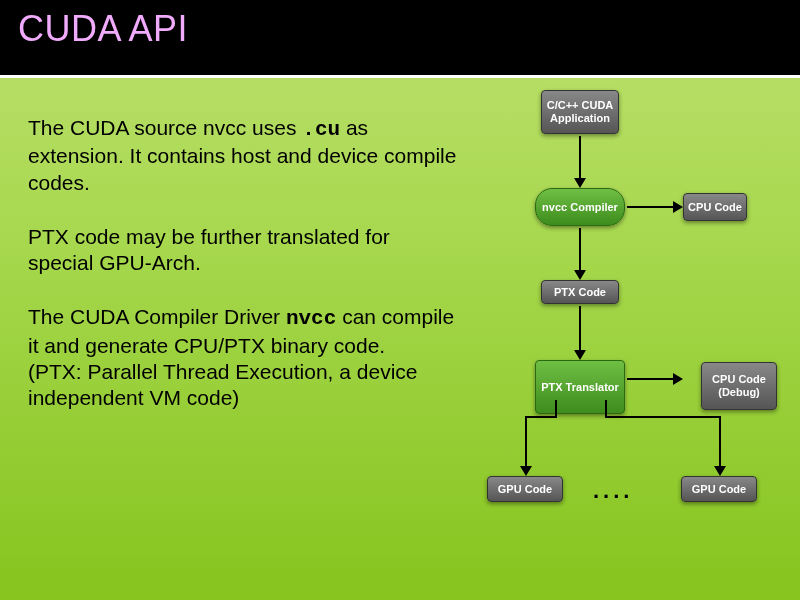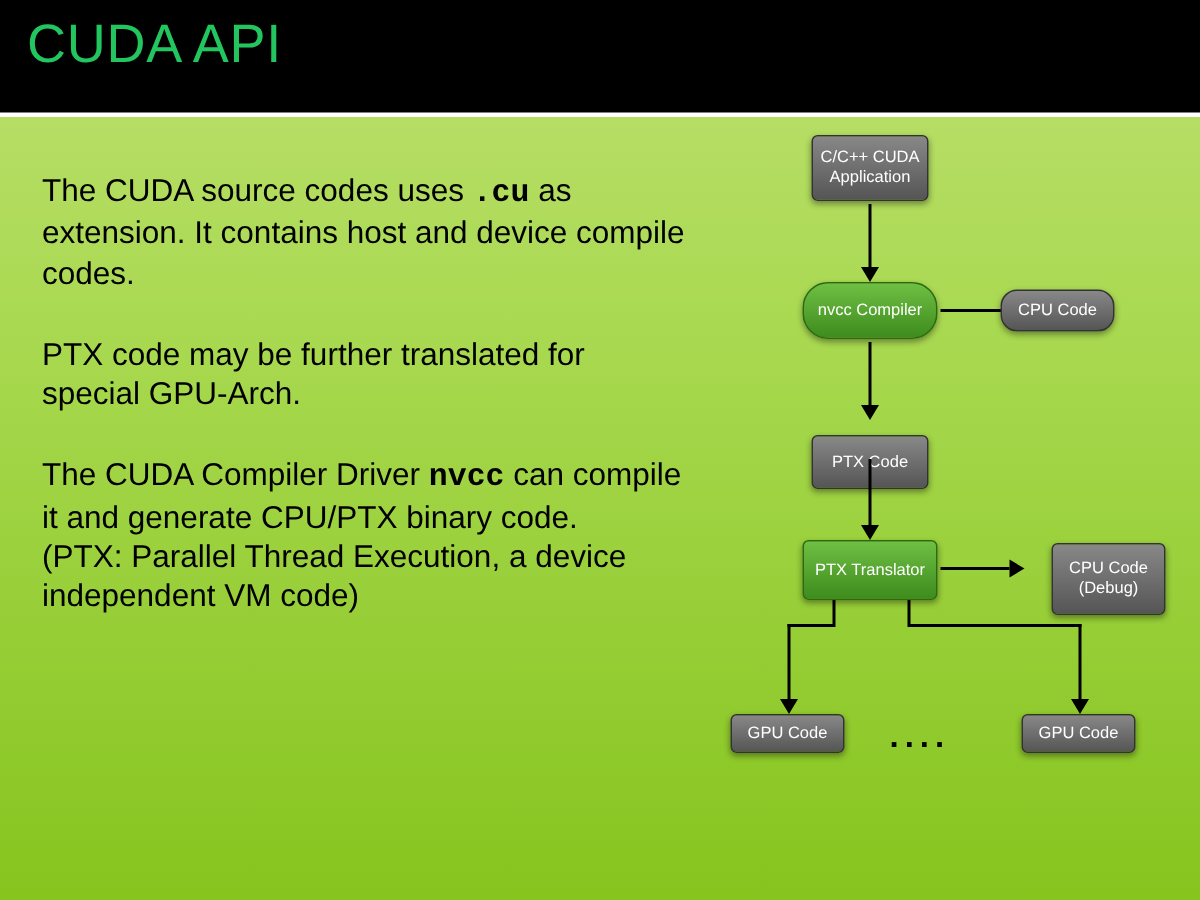--- a/index.html
+++ b/index.html
@@ -21,21 +21,21 @@
     top: 0; left: 0;
     width: 100%;
     height: 78px;
     background: #000;
     box-sizing: border-box;
     padding: 8px 18px 0 18px;
     border-bottom: 3px solid #fff;
   }
   .title-bar h1 {
     margin: 0;
-    color: #22c55e;
+    color: #f0abfc;
     font-size: 36px;
     font-weight: 400;
     letter-spacing: 0.5px;
   }
   .body-text {
     position: absolute;
     top: 115px;
     left: 28px;
     width: 430px;
     color: #000;
@@ -51,21 +51,21 @@
     left: 485px;
     width: 300px;
     height: 500px;
   }
   .box {
     position: absolute;
     border-radius: 4px;
     text-align: center;
     color: #fff;
     font-size: 11px;
-    font-weight: normal;
+    font-weight: bold;
     line-height: 1.15;
     display: flex;
     align-items: center;
     justify-content: center;
     padding: 4px;
     box-sizing: border-box;
     box-shadow: 0 2px 4px rgba(0,0,0,0.4);
   }
   .green-box {
     background: linear-gradient(#6fbf44, #3d8c1d);
@@ -111,21 +111,21 @@
 <body>
 
 <div class="slide">
 
   <div class="title-bar">
     <h1>CUDA API</h1>
   </div>
 
   <div class="body-text">
     <p>
-      <span>The CUDA source codes uses </span><span class="mono">.cu</span><span> as extension. It contains host and device compile codes.</span>
+      <span>The CUDA source nvcc uses </span><span class="mono">.cu</span><span> as extension. It contains host and device compile codes.</span>
     </p>
     <p>PTX code may be further translated for special GPU-Arch.</p>
     <p>
       <span>The CUDA Compiler Driver </span><span class="mono">nvcc</span><span style="white-space: pre-line;"> can compile it and generate CPU/PTX binary code.
 (PTX: Parallel Thread Execution, a device independent VM code)</span>
     </p>
   </div>
 
   <div class="diagram">
 
@@ -135,31 +135,31 @@
 
     <div class="vline" style="left:94px; top:46px; height:42px;"></div>
     <div class="vhead" style="left:89px; top:88px;"></div>
 
     <div class="box green-box" style="left:50px; top:98px; width:90px; height:38px;border-radius:17px;">nvcc
 Compiler</div>
 
     <div class="hline" style="left:142px; top:116px; width:46px;"></div>
     <div class="hhead-right" style="left:188px; top:111px;"></div>
 
-    <div class="box grey-box" style="left:182px; top:103px; width:76px; height:28px;border-radius:11px;">CPU Code</div>
+    <div class="box grey-box" style="left:198px; top:103px; width:64px; height:28px;">CPU Code</div>
 
     <div class="vline" style="left:94px; top:138px; height:42px;"></div>
     <div class="vhead" style="left:89px; top:180px;"></div>
 
-    <div class="box grey-box" style="left:56px; top:200px; width:78px; height:36px;">PTX Code</div>
+    <div class="box grey-box" style="left:56px; top:190px; width:78px; height:24px;">PTX Code</div>
 
     <div class="vline" style="left:94px; top:216px; height:44px;"></div>
     <div class="vhead" style="left:89px; top:260px;"></div>
 
-    <div class="box green-box" style="left:50px; top:270px; width:90px; height:40px;">PTX
+    <div class="box green-box" style="left:50px; top:270px; width:90px; height:54px;">PTX
 Translator</div>
 
     <div class="hline" style="left:142px; top:288px; width:46px;"></div>
     <div class="hhead-right" style="left:188px; top:283px;"></div>
 
     <div class="box grey-box" style="left:198px; top:272px; width:76px; height:48px;margin-left:18px;">CPU Code
 (Debug)</div>
 
     <div class="vline" style="left:70px; top:310px; height:16px;"></div>
     <div class="hline" style="left:40px; top:326px; width:32px;"></div>

